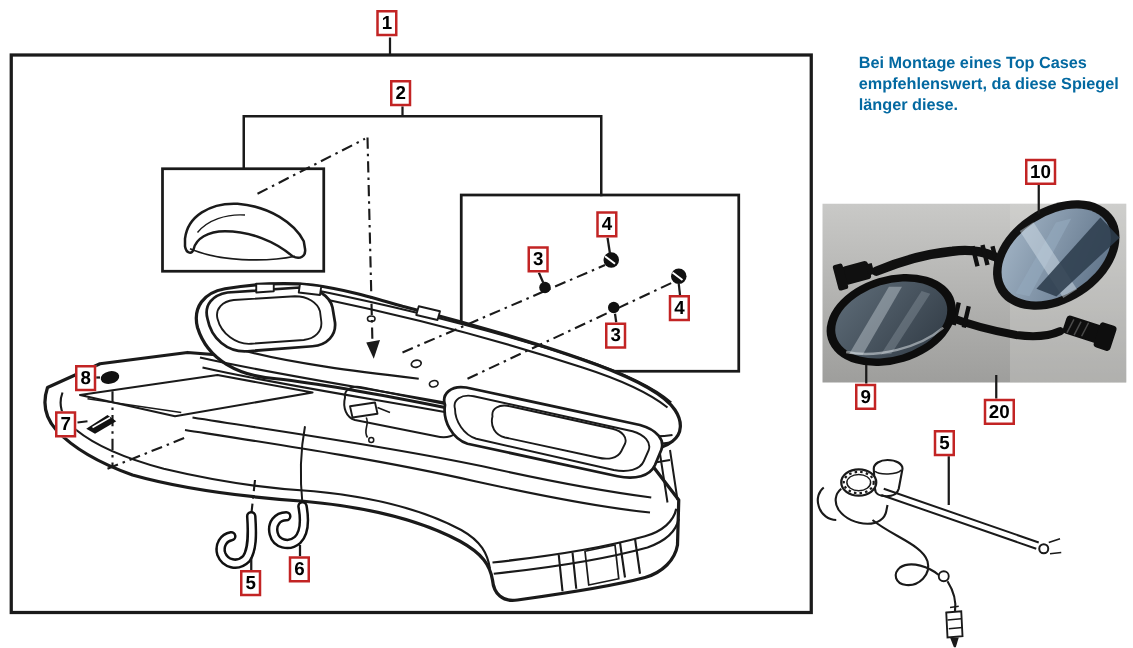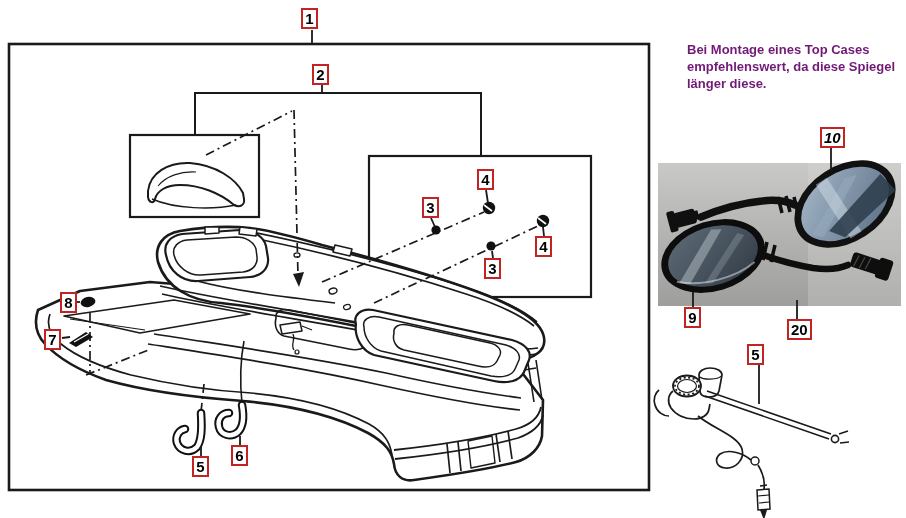--- a/index.html
+++ b/index.html
@@ -9,21 +9,21 @@
   }
   #drawing{position:absolute;left:0;top:0;}
   .callout{
     position:absolute;box-sizing:border-box;height:21px;min-width:17px;
     border:2px solid #c22424;background:#ffffff;color:#000000;
     font-weight:bold;font-size:15px;line-height:17px;text-align:center;
     padding:0 2px;z-index:5;
   }
   #note{
     position:absolute;left:687px;top:41px;width:210px;
-    color:#701a75;font-weight:bold;font-size:13px;line-height:17px;z-index:4;
+    color:#0369a1;font-weight:bold;font-size:13px;line-height:17px;z-index:4;
   }
   .note-line{white-space:nowrap;}
 </style>
 </head>
 <body>
 
 <div id="stage">
 
   <svg id="drawing" width="906" height="518" viewBox="0 0 906 518">
     <defs>
@@ -225,17 +225,17 @@
   <div class="callout" id="co-1" style="left: 312px; top: 64px; border-color: rgb(194, 36, 36);">2</div>
   <div class="callout" id="co-2" style="left: 422px; top: 197px; border-color: rgb(194, 36, 36);">3</div>
   <div class="callout" id="co-3" style="left: 477px; top: 169px; border-color: rgb(194, 36, 36);">4</div>
   <div class="callout" id="co-4" style="left: 484px; top: 258px; border-color: rgb(194, 36, 36);">3</div>
   <div class="callout" id="co-5" style="left: 535px; top: 236px; border-color: rgb(194, 36, 36);">4</div>
   <div class="callout" id="co-6" style="left: 192px; top: 456px; border-color: rgb(194, 36, 36);">5</div>
   <div class="callout" id="co-7" style="left: 231px; top: 445px; border-color: rgb(194, 36, 36);">6</div>
   <div class="callout" id="co-8" style="left: 44px; top: 329px; border-color: rgb(194, 36, 36);">7</div>
   <div class="callout" id="co-9" style="left: 60px; top: 292px; border-color: rgb(194, 36, 36);">8</div>
   <div class="callout" id="co-10" style="left: 684px; top: 307px; border-color: rgb(194, 36, 36);">9</div>
-  <div class="callout" id="co-11" style="left: 820px; top: 127px; border-color: rgb(194, 36, 36); font-style: italic;">10</div>
+  <div class="callout" id="co-11" style="left: 820px; top: 127px; border-color: rgb(194, 36, 36);">10</div>
   <div class="callout" id="co-12" style="left: 787px; top: 319px; border-color: rgb(194, 36, 36);">20</div>
   <div class="callout" id="co-13" style="left: 747px; top: 344px; border-color: rgb(194, 36, 36);">5</div>
 
 </div>
 
 </body></html>

